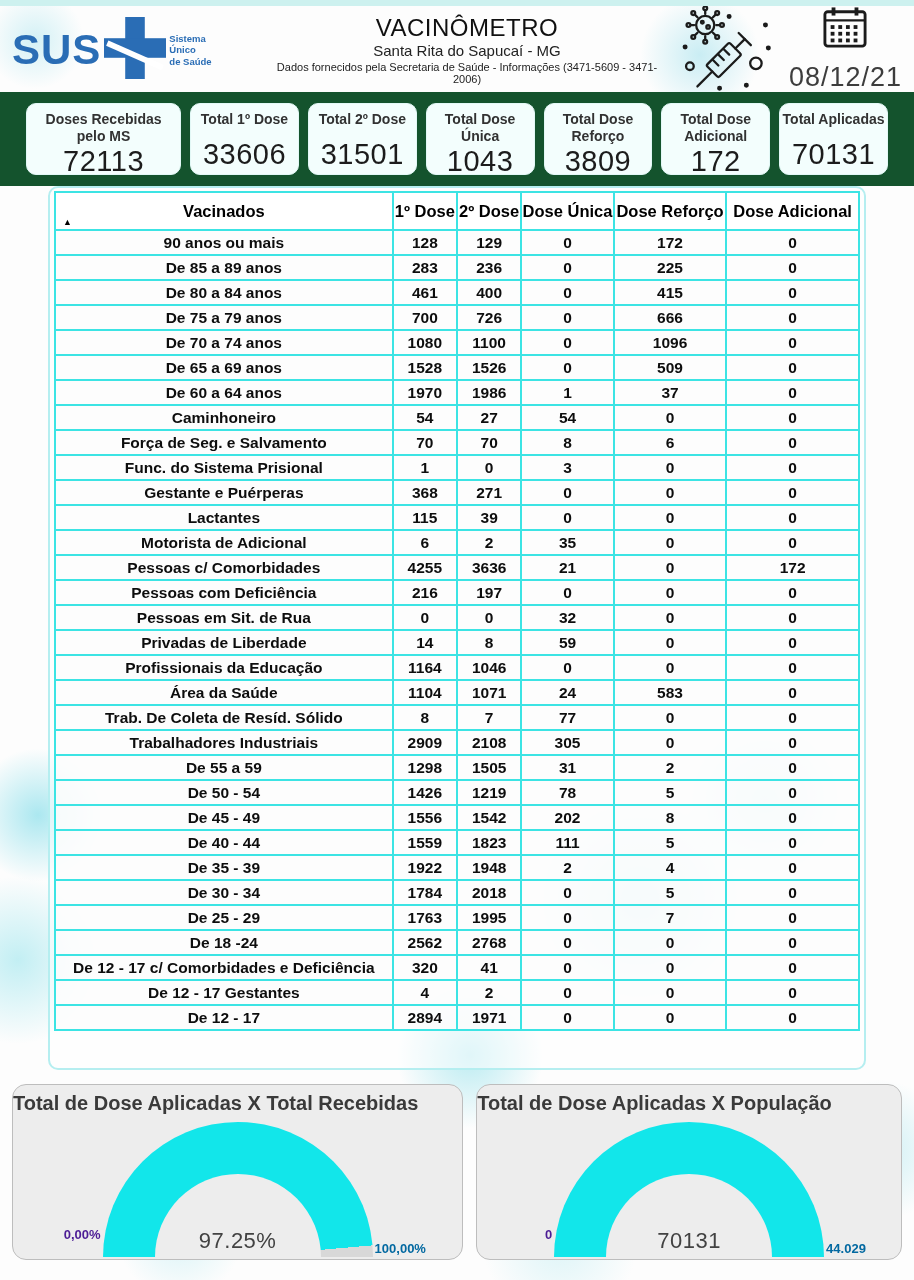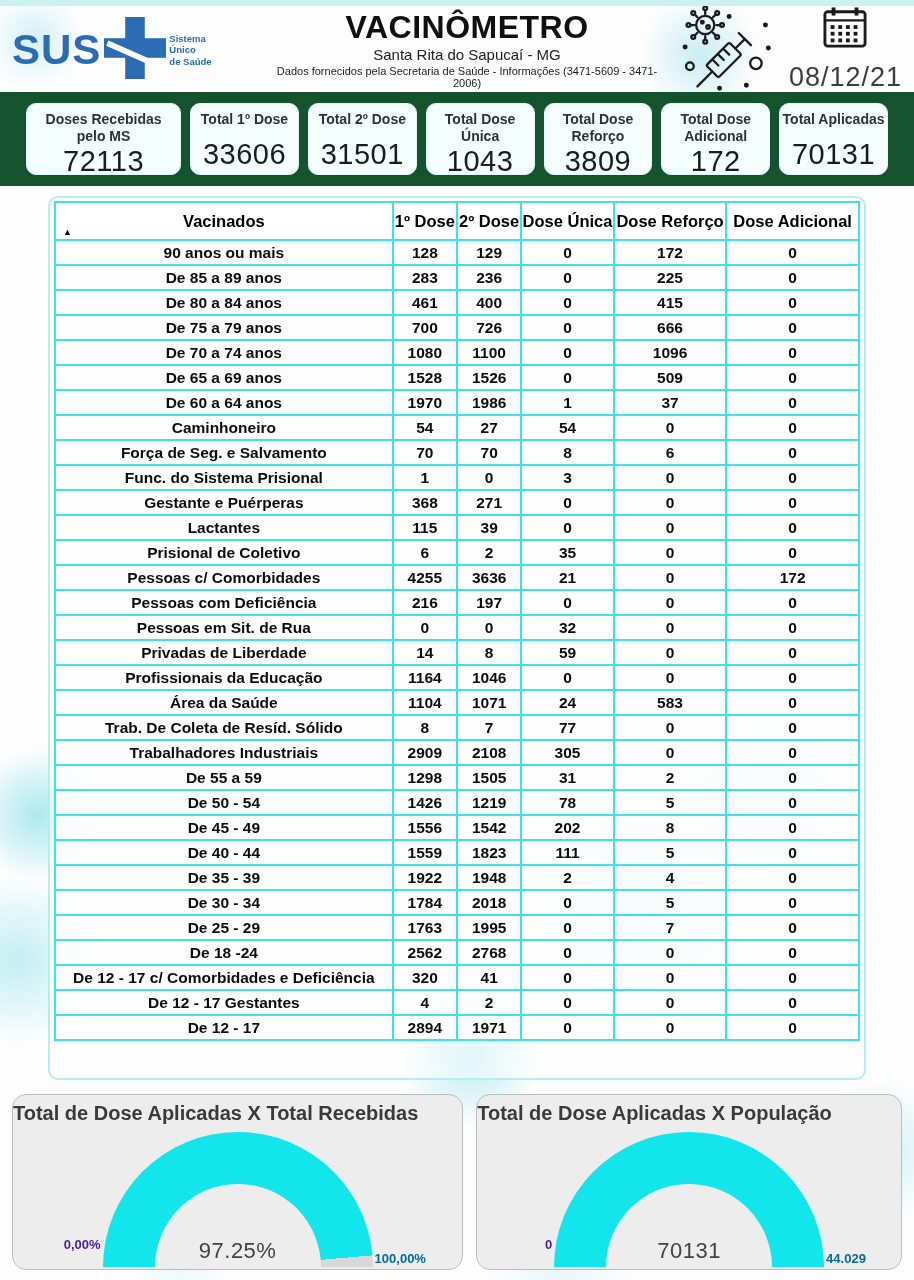--- a/index.html
+++ b/index.html
@@ -22,37 +22,37 @@
   }
   .layer { position: relative; z-index: 1; }
 
   
   .header { height: 92px; display: flex; align-items: center; padding: 8px 12px 0; position: relative; }
   .top-strip { position:absolute; top:0; left:0; right:0; height:6px; background:#cdf1ef; }
   .logo { display:flex; align-items:center; gap:3px; width:252px; }
   .sus-text { font-size:42px; font-weight:bold; color:#2a6db5; letter-spacing:1px; line-height:1; }
   .sus-sub { font-size:9.5px; font-weight:bold; color:#2a6db5; white-space:pre-line; line-height:1.2; }
   .title-block { flex:1; text-align:center; }
-  .page-title { font-size:32px; font-weight:700; color:#101010; letter-spacing:.5px; line-height:1.05; }
+  .page-title { font-size:24px; font-weight:400; color:#101010; letter-spacing:.5px; line-height:1.05; }
   .page-subtitle { font-size:15px; color:#222; margin-top:2px; }
   .page-info { font-size:11px; color:#222; margin-top:2px; }
   .header-right { display:flex; align-items:flex-start; gap:4px; width:232px; justify-content:flex-end; }
   .date-col { display:flex; flex-direction:column; align-items:center; margin-top:2px; }
   .date-label { font-size:27px; color:#3d3d3d; margin-top:8px; letter-spacing:1px; }
 
   
   .summary-strip { height:94px; background:#14532d; display:flex; gap:9px; padding:11px 26px; }
   .summary-card { flex:1; background:#f3fefd; border:1px solid #e2f8f6; border-radius:10px;
     display:flex; flex-direction:column; align-items:center; justify-content:space-between; padding:7px 2px 3px; }
   .summary-card:first-child { flex:1.45; }
   .card-label { font-size:14px; font-weight:600; color:#323232; text-align:center; white-space:pre-line; line-height:1.2; }
   .card-value { font-size:29px; color:#1c1c1c; letter-spacing:.5px; }
 
   
-  .table-section { padding-top:10px; display:flex; justify-content:center; }
+  .table-section { display:flex; justify-content:center; }
   .table-card { width:818px; height:884px; border:2px solid #b5eef0; border-radius:10px;
     background:rgba(255,255,255,.55); padding:3px 4px; }
   table { width:100%; border-collapse:collapse; table-layout:fixed; }
   col.c0{width:42%} col.c1{width:8%} col.c2{width:8%} col.c3{width:11.5%} col.c4{width:14%} col.c5{width:16.5%}
   th { border:2px solid #3ce4e4; background:rgba(255,255,255,.92); font-size:16.5px; font-weight:bold;
     color:#000; height:38px; text-align:center; }
   th.first { position:relative; }
   .sort-arrow { position:absolute; left:7px; bottom:2px; font-size:9px; color:#000; }
   td { border:2px solid #3ce4e4; height:25px; background:rgba(253,253,253,.78);
     font-size:15.5px; font-weight:bold; color:#0d0d0d; text-align:center; padding:0 2px;
@@ -322,21 +322,21 @@
               </tr>
               <tr>
                 <td>Lactantes</td>
                 <td>115</td>
                 <td>39</td>
                 <td>0</td>
                 <td>0</td>
                 <td>0</td>
               </tr>
               <tr>
-                <td>Prisional de Coletivo</td>
+                <td>Motorista de Adicional</td>
                 <td>6</td>
                 <td>2</td>
                 <td>35</td>
                 <td>0</td>
                 <td>0</td>
               </tr>
               <tr>
                 <td>Pessoas c/ Comorbidades</td>
                 <td>4255</td>
                 <td>3636</td>

